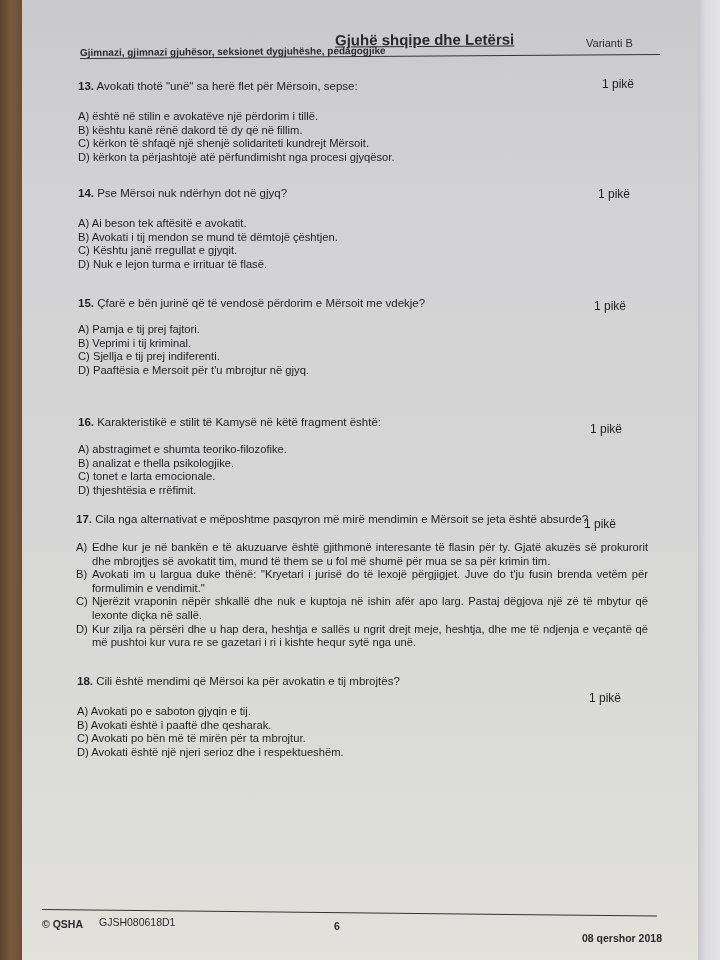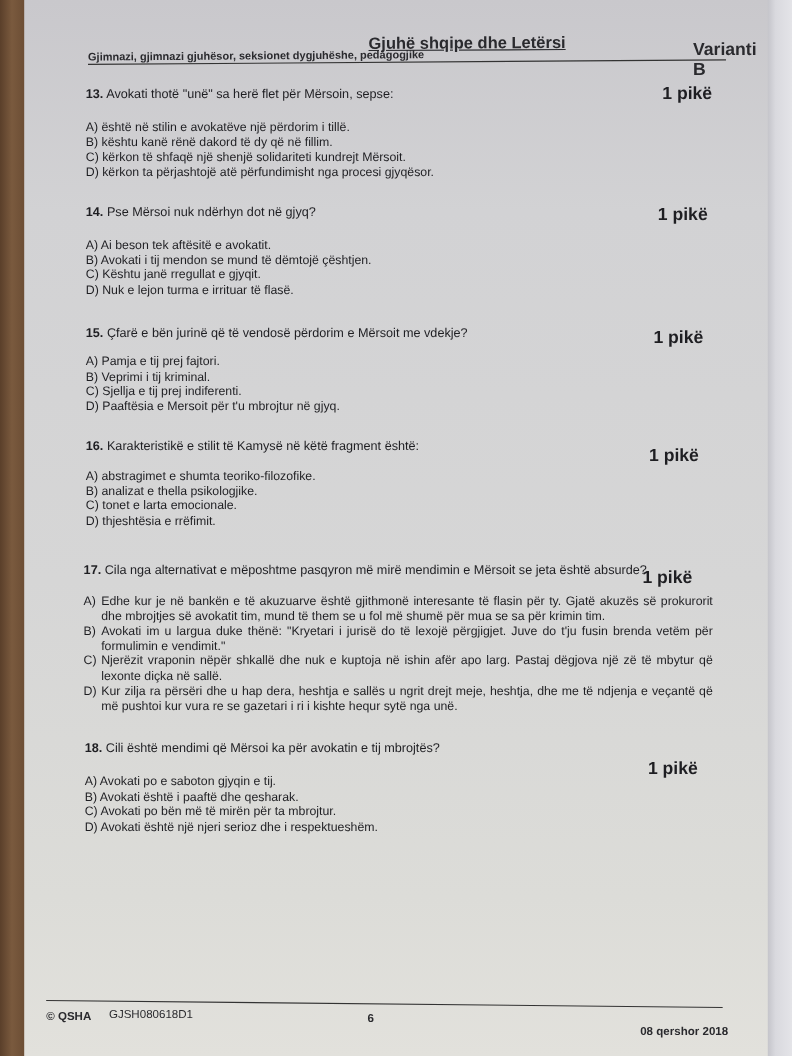--- a/index.html
+++ b/index.html
@@ -24,33 +24,33 @@
   .header-subject {
     position:absolute; left:313px; top:31px; font-size:15px; font-weight:bold; color:#2a2a2e;
     transform:rotate(-0.3deg);
     text-decoration:underline;
   }
   .header-school {
     position:absolute; left:58px; top:46px; font-size:10px; font-weight:bold; color:#2a2a2e;
     transform:rotate(-0.4deg);
   }
   .header-variant {
-    position:absolute; left:608px; top:37px; font-size:16px; font-weight:bold; color:#2a2a2e;
+    position:absolute; left:564px; top:37px; font-size:11px; font-weight:normal; color:#2a2a2e;
   }
   .header-rule {
     position:absolute; left:58px; top:58px; width:580px; height:1px; background:#333;
     transform:rotate(-0.4deg); transform-origin:left;
   }
   .q {
     position:absolute; left:56px; width:590px;
   }
   .q-head { position:relative; font-size:11.5px; color:#1e1e22; height:16px; }
   .q-num { font-weight:bold; }
   .q-pts {
-    position:absolute; font-size:16px; font-weight:bold; color:#1e1e22; white-space:nowrap;
+    position:absolute; font-size:12px; font-weight:normal; color:#1e1e22; white-space:nowrap;
   }
   .opts { margin-top:14px; }
   .opt { font-size:11.2px; line-height:13.6px; color:#1e1e22; }
   .opt-long { display:flex; }
   .opt-long .letter { width:16px; flex:none; }
   .opt-long .txt { text-align:justify; width:556px; }
   .footer-rule {
     position:absolute; left:20px; top:909px; width:615px; height:1px; background:#333;
     transform:rotate(0.6deg); transform-origin:left;
   }
@@ -106,21 +106,21 @@
       <span class="q-pts" style="left:516px; top:2px;">1 pikë</span>
     </div>
     <div class="opts" style="margin-top:10px;">
       <div class="opt"><span>A)</span> <span>Pamja e tij prej fajtori.</span></div>
       <div class="opt"><span>B)</span> <span>Veprimi i tij kriminal.</span></div>
       <div class="opt"><span>C)</span> <span>Sjellja e tij prej indiferenti.</span></div>
       <div class="opt"><span>D)</span> <span>Paaftësia e Mersoit për t'u mbrojtur në gjyq.</span></div>
     </div>
   </div>
 
-  <div class="q" style="top:400px;">
+  <div class="q" style="top:416px;">
     <div class="q-head">
       <span class="q-num">16.</span>
       <span>Karakteristikë e stilit të Kamysë në këtë fragment është:</span>
       <span class="q-pts" style="left:512px; top:6px;">1 pikë</span>
     </div>
     <div class="opts" style="margin-top:11px;">
       <div class="opt"><span>A)</span> <span>abstragimet e shumta teoriko-filozofike.</span></div>
       <div class="opt"><span>B)</span> <span>analizat e thella psikologjike.</span></div>
       <div class="opt"><span>C)</span> <span>tonet e larta emocionale.</span></div>
       <div class="opt"><span>D)</span> <span>thjeshtësia e rrëfimit.</span></div>

